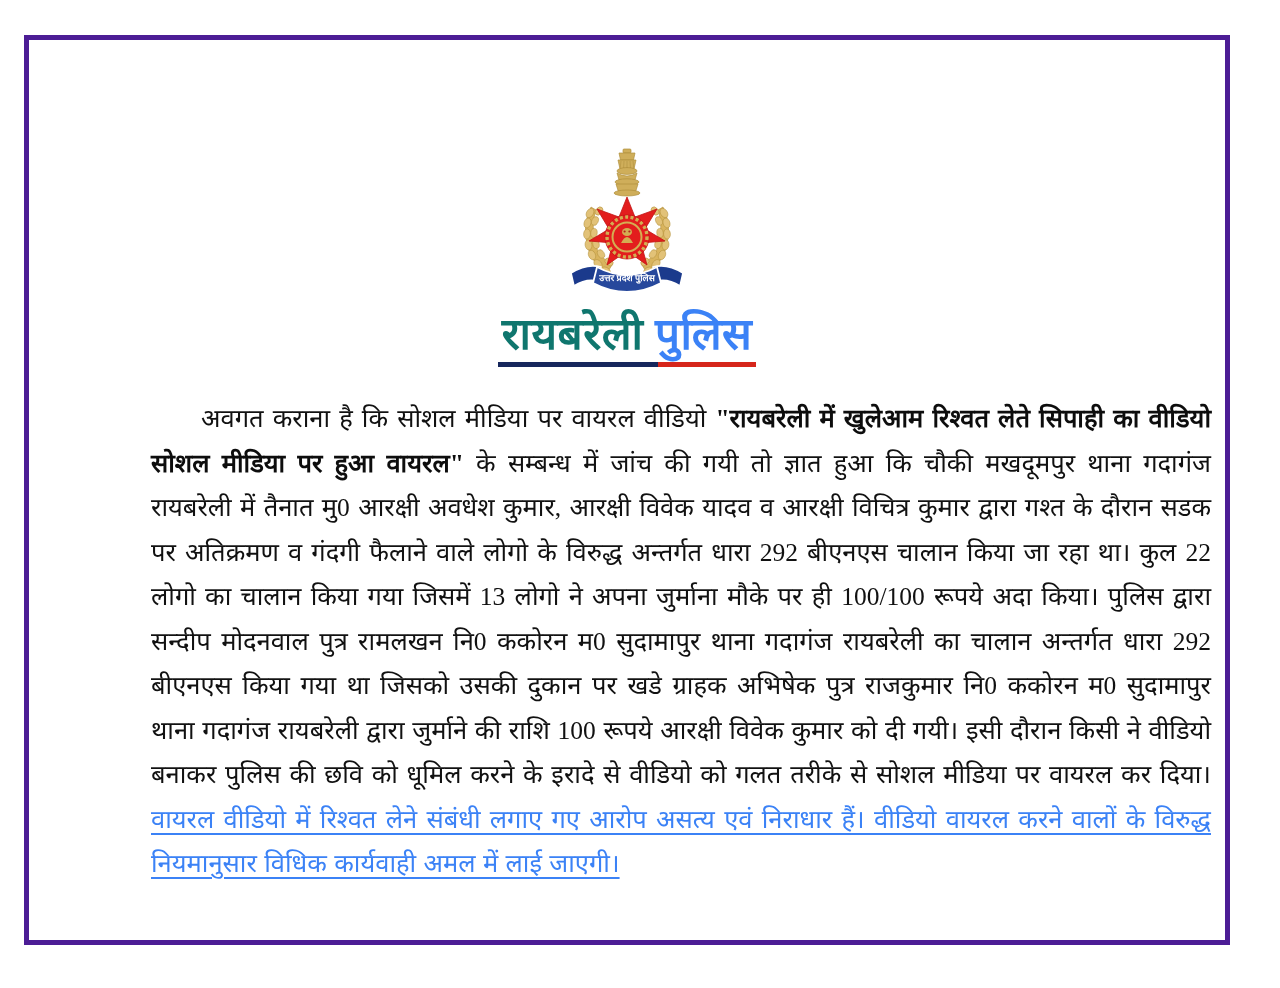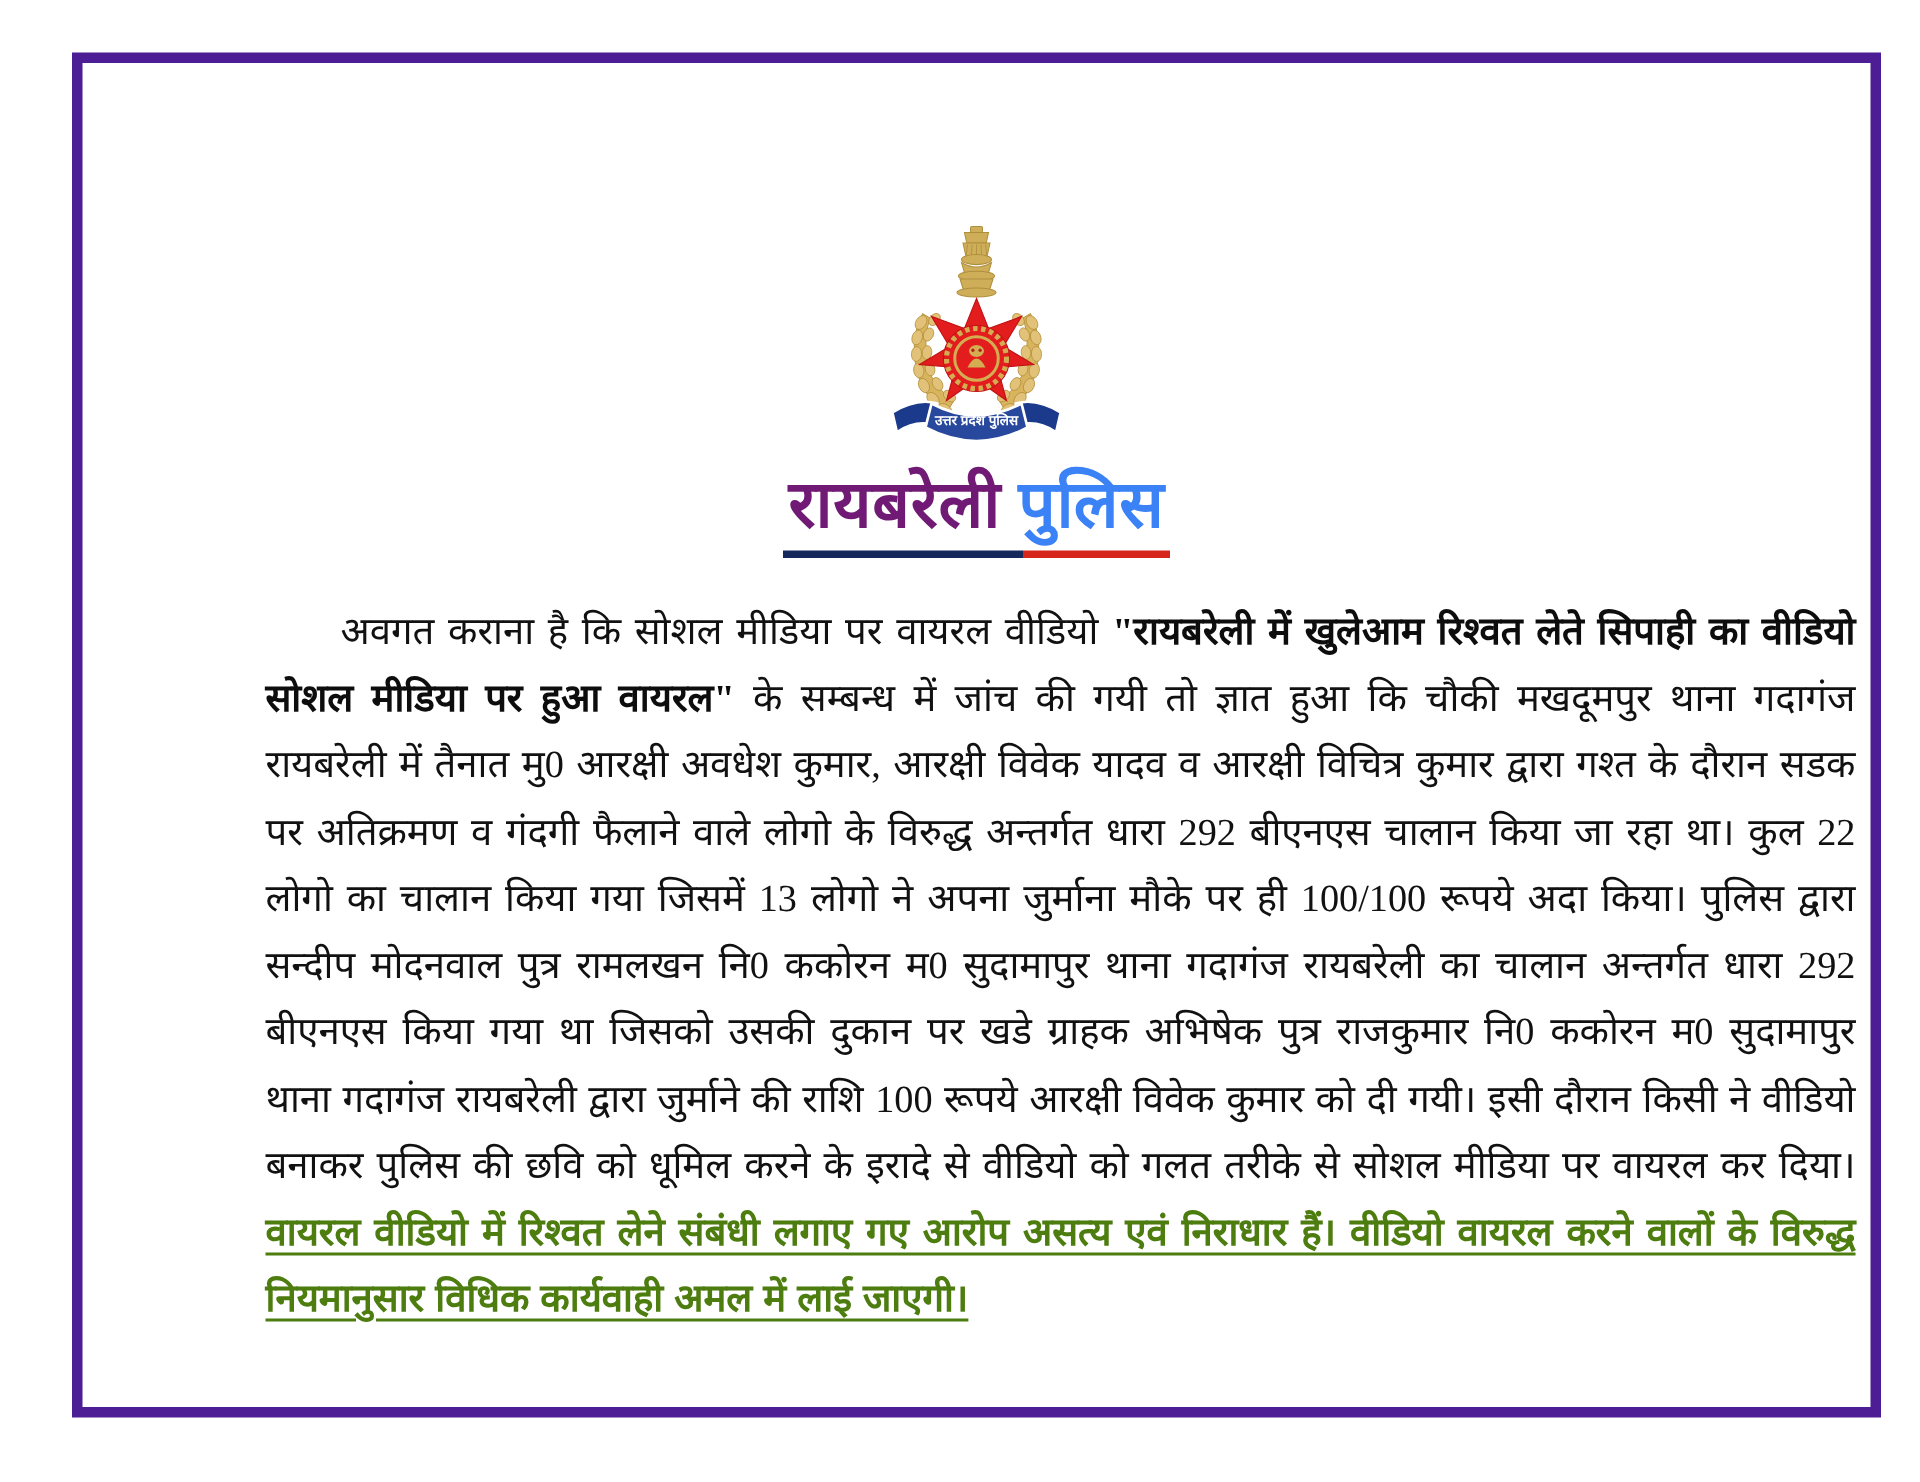--- a/index.html
+++ b/index.html
@@ -17,26 +17,26 @@
   #poster {
     position: relative;
     width: 1280px;
     height: 988px;
     background: #ffffff;
   }
 
   
   #frame {
     position: absolute;
-    left: 48px;
+    left: 24px;
     top: 35px;
     width: 1206px;
     height: 910px;
     box-sizing: border-box;
-    border: 7px solid #4c1d95;
+    border: 5px solid #4c1d95;
     background: #ffffff;
   }
 
   
   #emblem-wrap {
     position: absolute;
     left: 0;
     right: 0;
     top: 105px;
     display: flex;
@@ -57,21 +57,21 @@
     text-align: center;
   }
   #title {
     font-family: "Liberation Serif", "DejaVu Serif", serif;
     font-size: 44px;
     font-weight: bold;
     line-height: 1.05;
     letter-spacing: 0.5px;
     white-space: nowrap;
   }
-  #title .t-blue { color: #701a75; font-family: Liberation Mono, monospace; }
+  #title .t-blue { color: #0f766e; }
   #title .t-red  { color: #3b82f6; }
 
   #title-rule {
     margin: 4px auto 0 auto;
     width: 258px;
     height: 5px;
     display: flex;
   }
   #title-rule .seg-blue { flex: 0 0 62%; background: #16275c; }
   #title-rule .seg-red  { flex: 1 1 auto; background: #d6261b; }
@@ -89,22 +89,22 @@
     font-size: 25.5px;
     line-height: 44.5px;
     color: #111111;
     text-align: justify;
     text-justify: inter-word;
     text-indent: 50px;
     word-spacing: 1px;
   }
   #para .b { font-weight: bold; color: #0d0d0d; }
   #para .warn {
-    color: #4d7c0f;
-    font-weight: bold;
+    color: #3b82f6;
+    font-weight: normal;
     text-decoration: underline;
     text-decoration-thickness: 2px;
     text-underline-offset: 5px;
   }
 </style>
 </head>
 <body>
 
 <div id="poster">
   <div id="frame">

